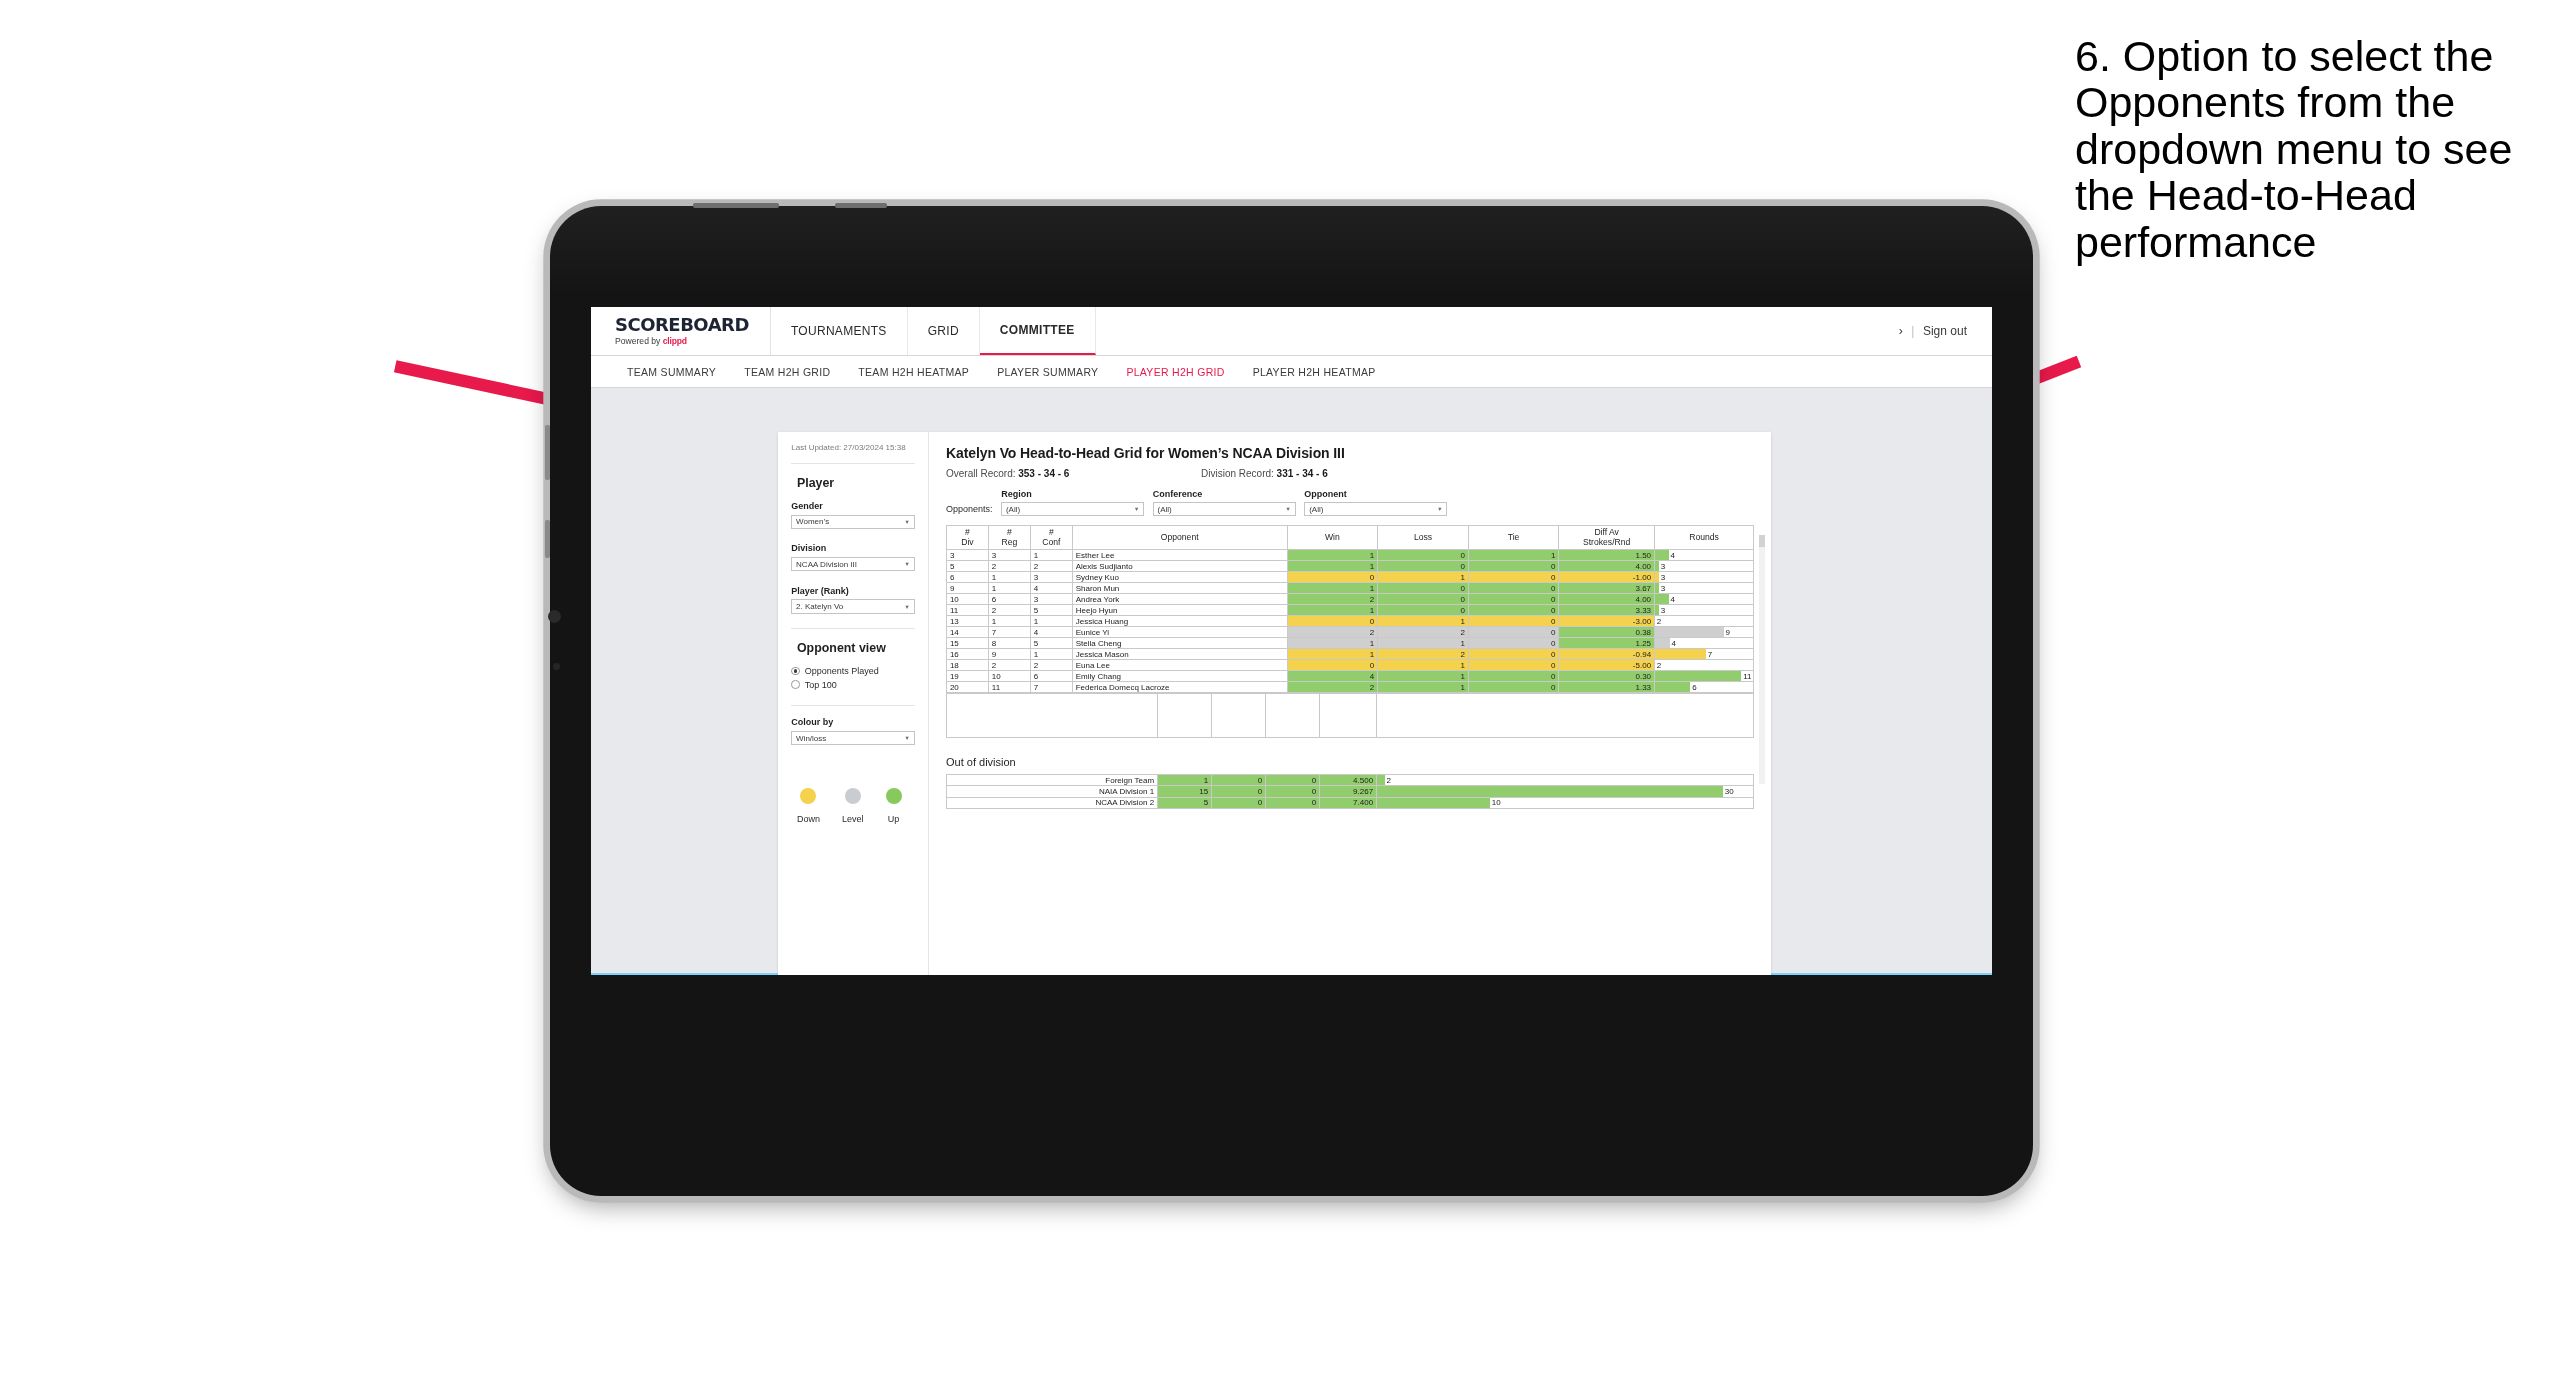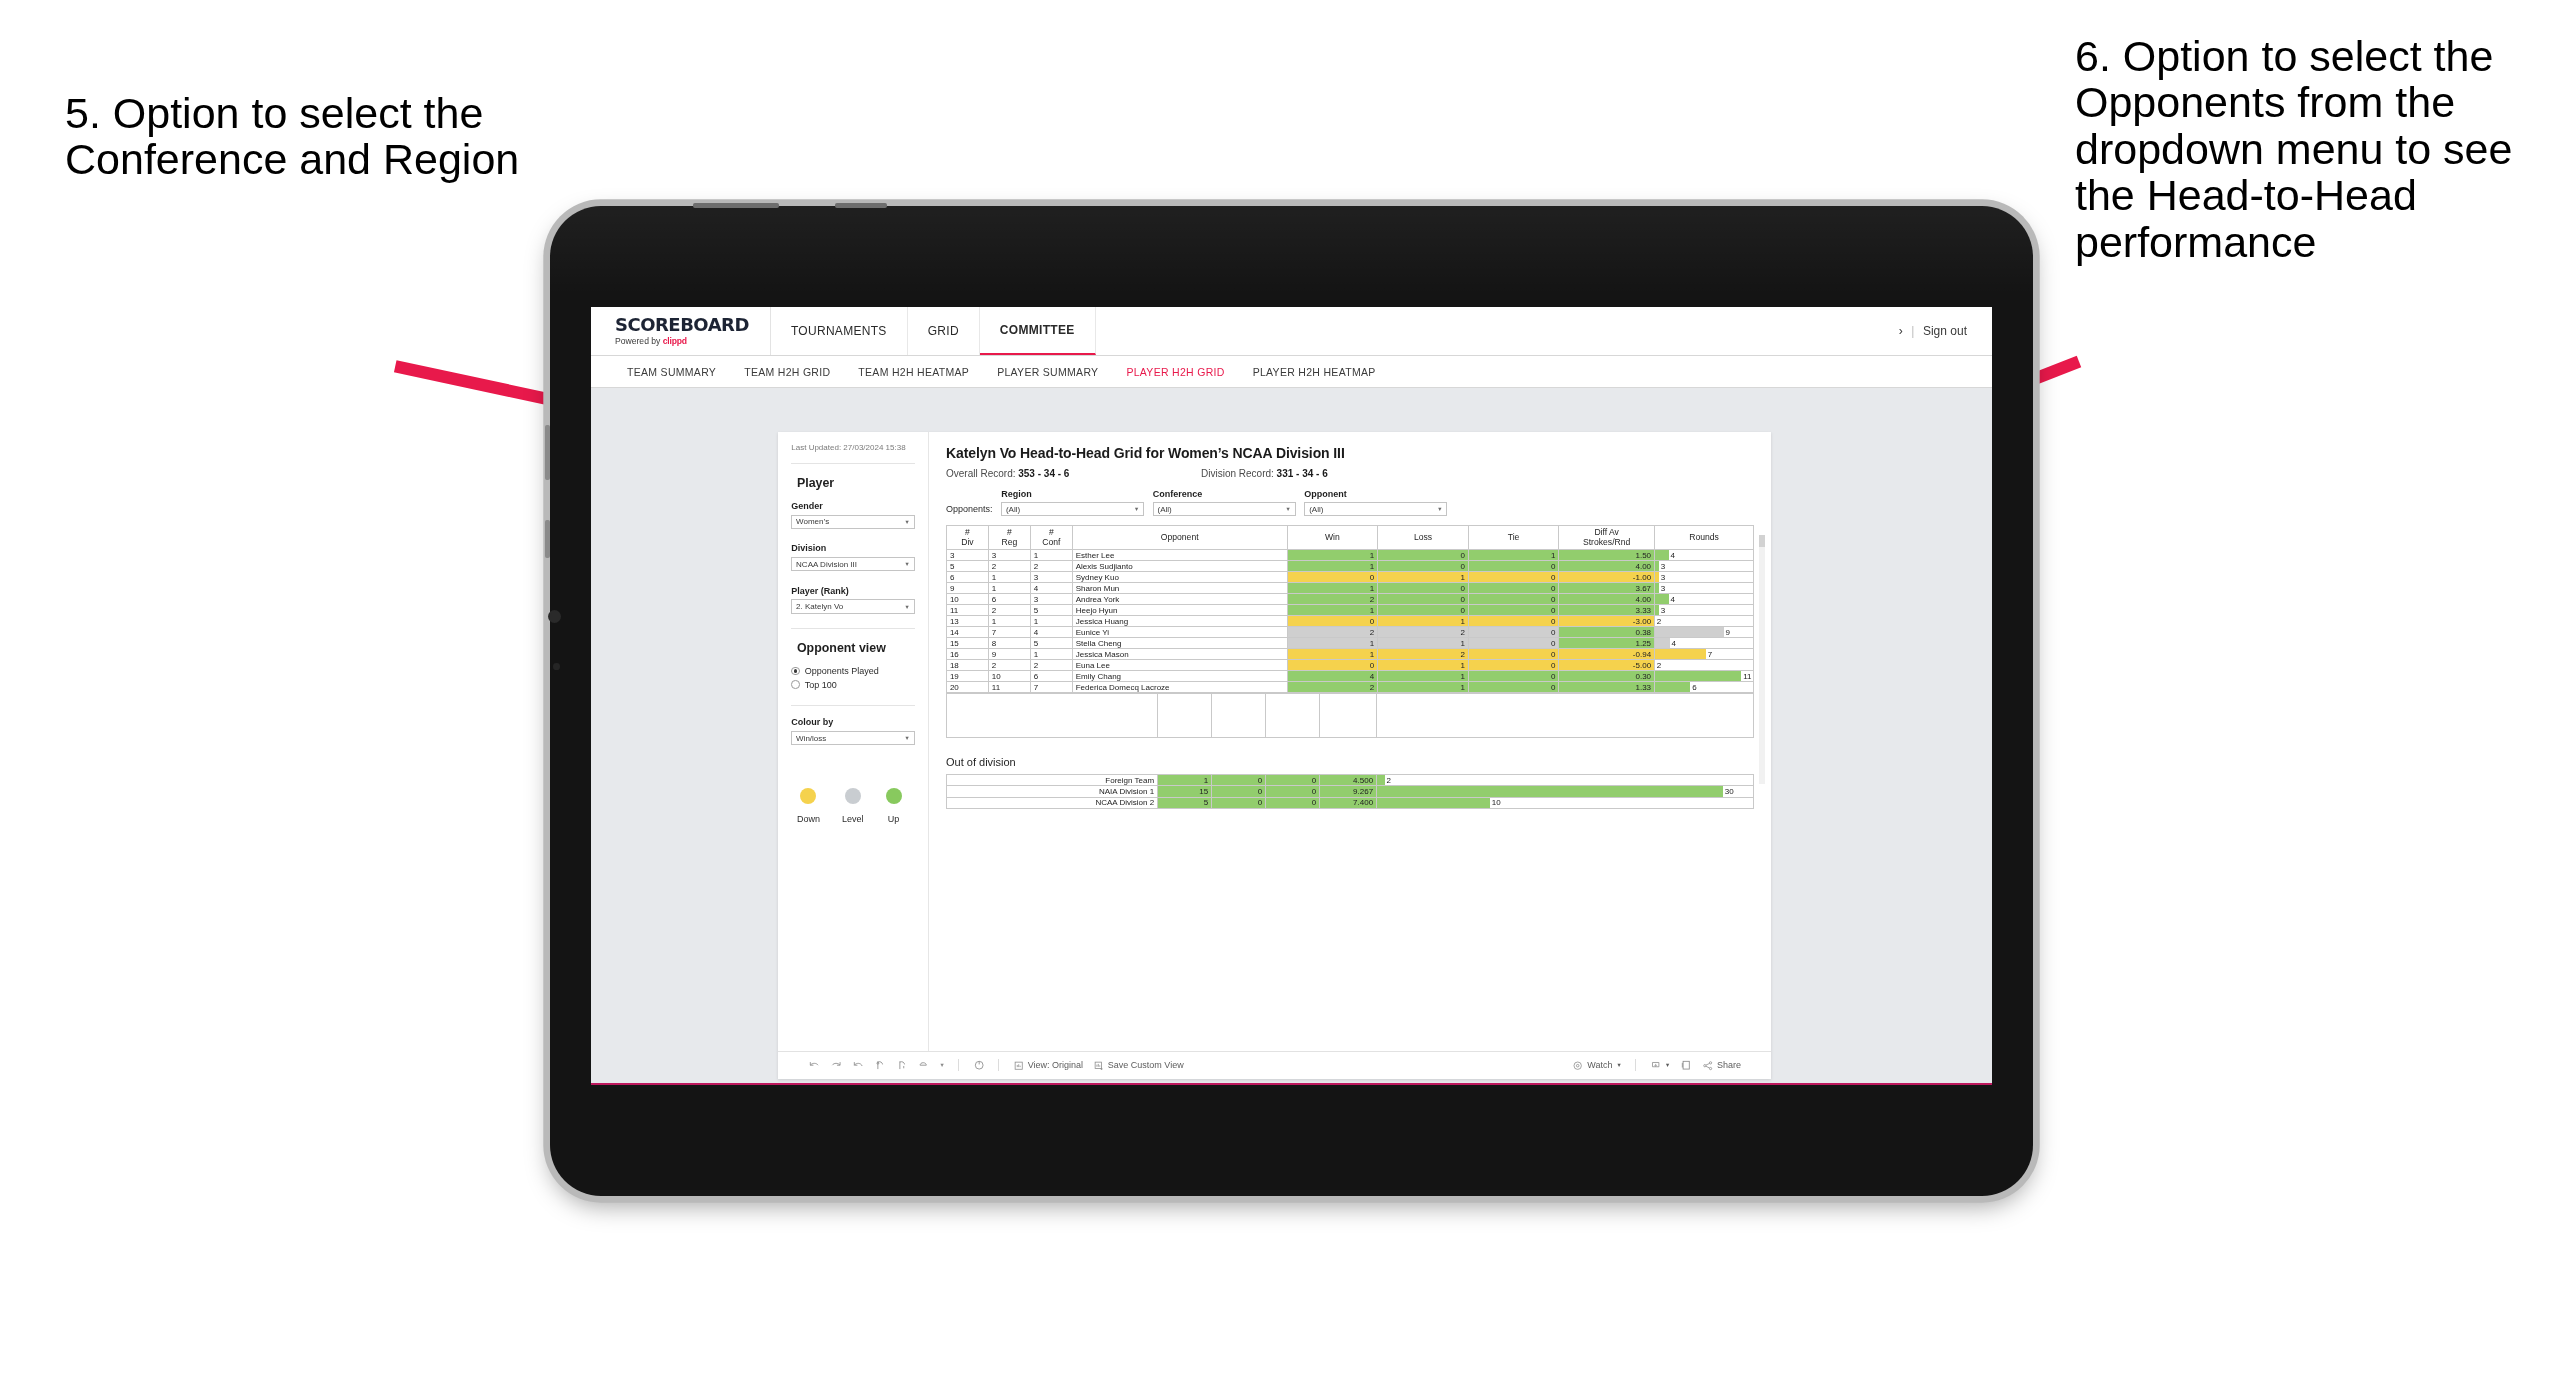--- a/index.html
+++ b/index.html
@@ -45,22 +45,22 @@
   #btn-top1 { left: 143px; top:-2.9px; width: 86px; height:4.8px; }
   #btn-top2 { left: 285px; top:-2.9px; width: 52px; height:4.8px; }
   #btn-side1 { left:-4.8px; top: 219px; width:4.8px; height:55px; background:#8a8a8a; }
   #btn-side2 { left:-4.8px; top: 314px; width:4.8px; height:38px; background:#8a8a8a; }
   #cam-dot { position:absolute; left:-1.9px; top:404px; width:13.3px; height:13.3px; border-radius:50%; background:#2a2a2a; }
   #cam-dot2 { position:absolute; left:2.9px; top:457px; width:6.7px; height:6.7px; border-radius:50%; background:#252525; }
 
   
   #screen {
     position:absolute; left: 41px; top: 101px;
-    width: 1401px; height: 778px;
-    background: #be185d;
+    width: 1401px; height: 668px;
+    background: #7dd3fc;
     overflow: hidden;
   }
 
   
   #app-header {
     height: 49px; background:#fff; display:flex; align-items:stretch;
     border-bottom:1px solid #d7d7d7; position:relative;
   }
   #brand { display:flex; flex-direction:column; justify-content:center; padding:0 21px 0 24px;
            border-right:1px solid #e3e3e3; min-width:143px;}
@@ -170,21 +170,20 @@
   .tb-icon { display:flex; align-items:center; justify-content:center; cursor:pointer; color:#8c8c8c; }
   .tb-sep { width:1px; height:12.4px; background:#dcdcdc; margin:0 3.8px; }
   .tb-btn { display:flex; align-items:center; gap:3.8px; cursor:pointer; color:#5d5d5d; }
   #tb-spacer { flex:1; }
 </style>
 </head>
 <body>
 
 <div id="root">
 
-  <div class="annot" id="annot-left">5. Option to select the Conference and Region</div>
   <div class="annot" id="annot-right">6. Option to select the Opponents from the dropdown menu to see the Head-to-Head performance</div>
 
   <svg class="arrow-svg" viewBox="0 0 2707 1457">
     <defs>
       <marker id="ah1" markerWidth="5" markerHeight="5" refX="2.2" refY="2.5" orient="auto">
         <path d="M0,0 L5,2.5 L0,5 z" fill="#e8194b"></path>
       </marker>
     </defs>
     <line x1="415" y1="385" x2="1160" y2="545" stroke="#e8194b" stroke-width="13" marker-end="url(#ah1)"></line>
     <line x1="2185" y1="380" x2="1800" y2="530" stroke="#e8194b" stroke-width="13" marker-end="url(#ah1)"></line>

